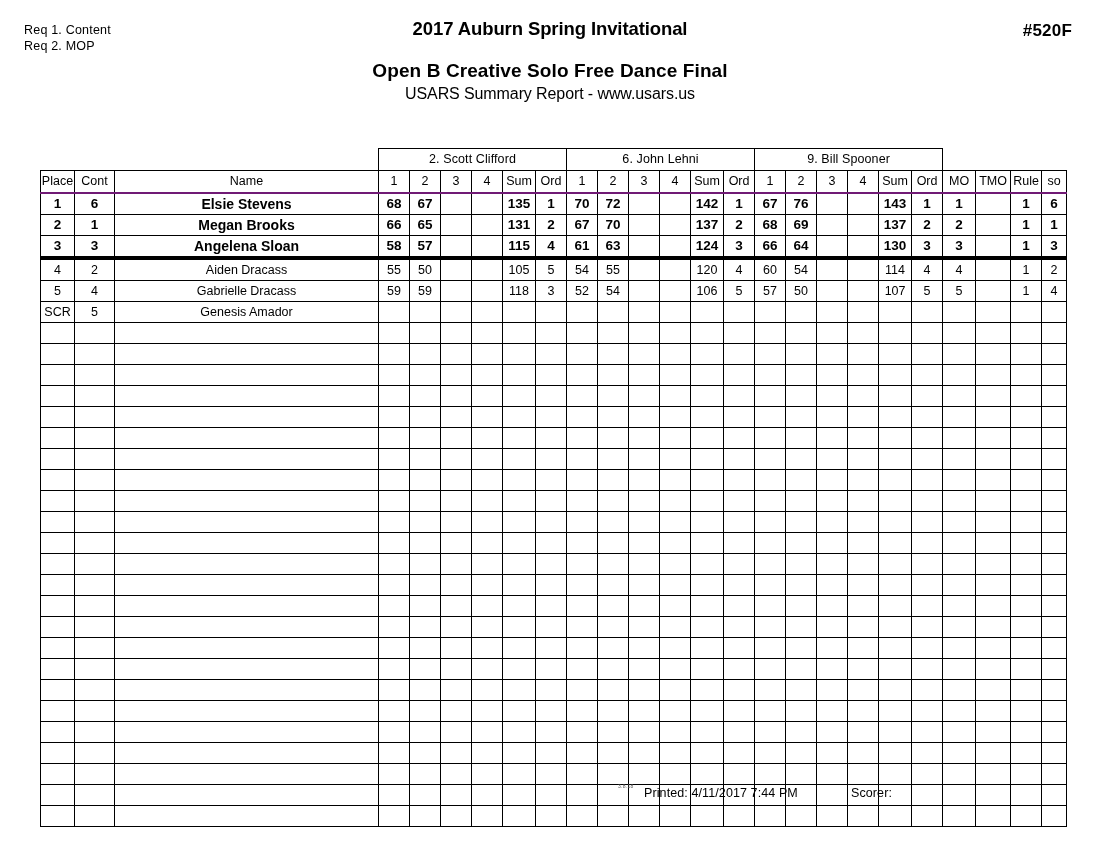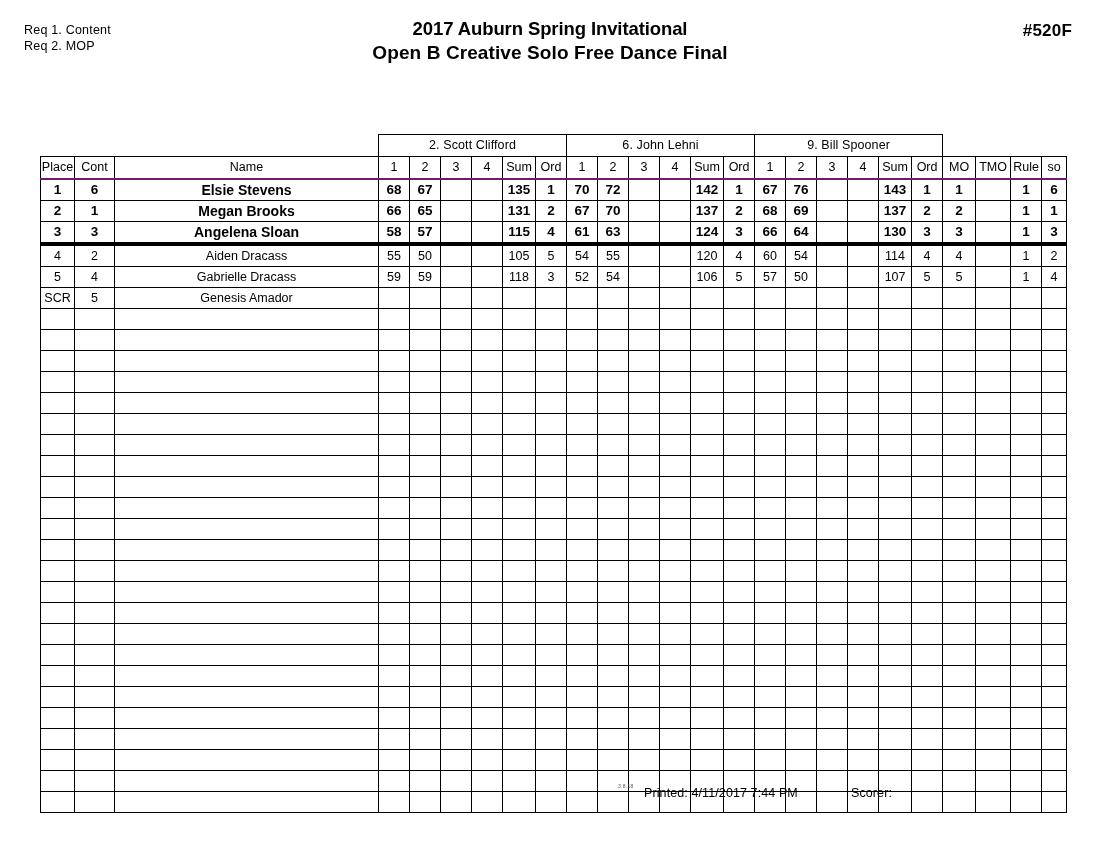--- a/index.html
+++ b/index.html
@@ -59,32 +59,33 @@
   #venue-line {
     font-size: 15px;
     line-height: 19px;
     letter-spacing: -0.2px;
   }
   #event-title {
     font-size: 19px;
     font-weight: bold;
     line-height: 25px;
     letter-spacing: 0.1px;
+    margin-top: 18px;
   }
   #report-line {
     font-size: 16px;
     line-height: 22px;
     letter-spacing: -0.1px;
   }
 
   
   #score-table-wrap {
     position: absolute;
     left: 24px;
-    top: 134px;
+    top: 148px;
     width: 1012px;
     padding-left: 16px;
   }
 
   table.grid {
     border-collapse: collapse;
     table-layout: fixed;
     width: 1011px;
     font-size: 12.5px;
   }
@@ -178,20 +179,21 @@
   <div id="req-notes">
     <div>Req 1. Content</div>
     <div>Req 2. MOP</div>
   </div>
 
   <div id="event-number">#520F</div>
 
   <div id="title-block">
     <div id="meet-title">2017 Auburn Spring Invitational</div>
     <div id="event-title">Open B Creative Solo Free Dance Final</div>
+    <div id="report-line">USARS Summary Report - www.usars.us</div>
   </div>
 
 </div>
 
 <div id="score-table-wrap">
   <table class="grid">
     <colgroup>
       <col style="width:34px">
       <col style="width:40px">
       <col style="width:264px">

